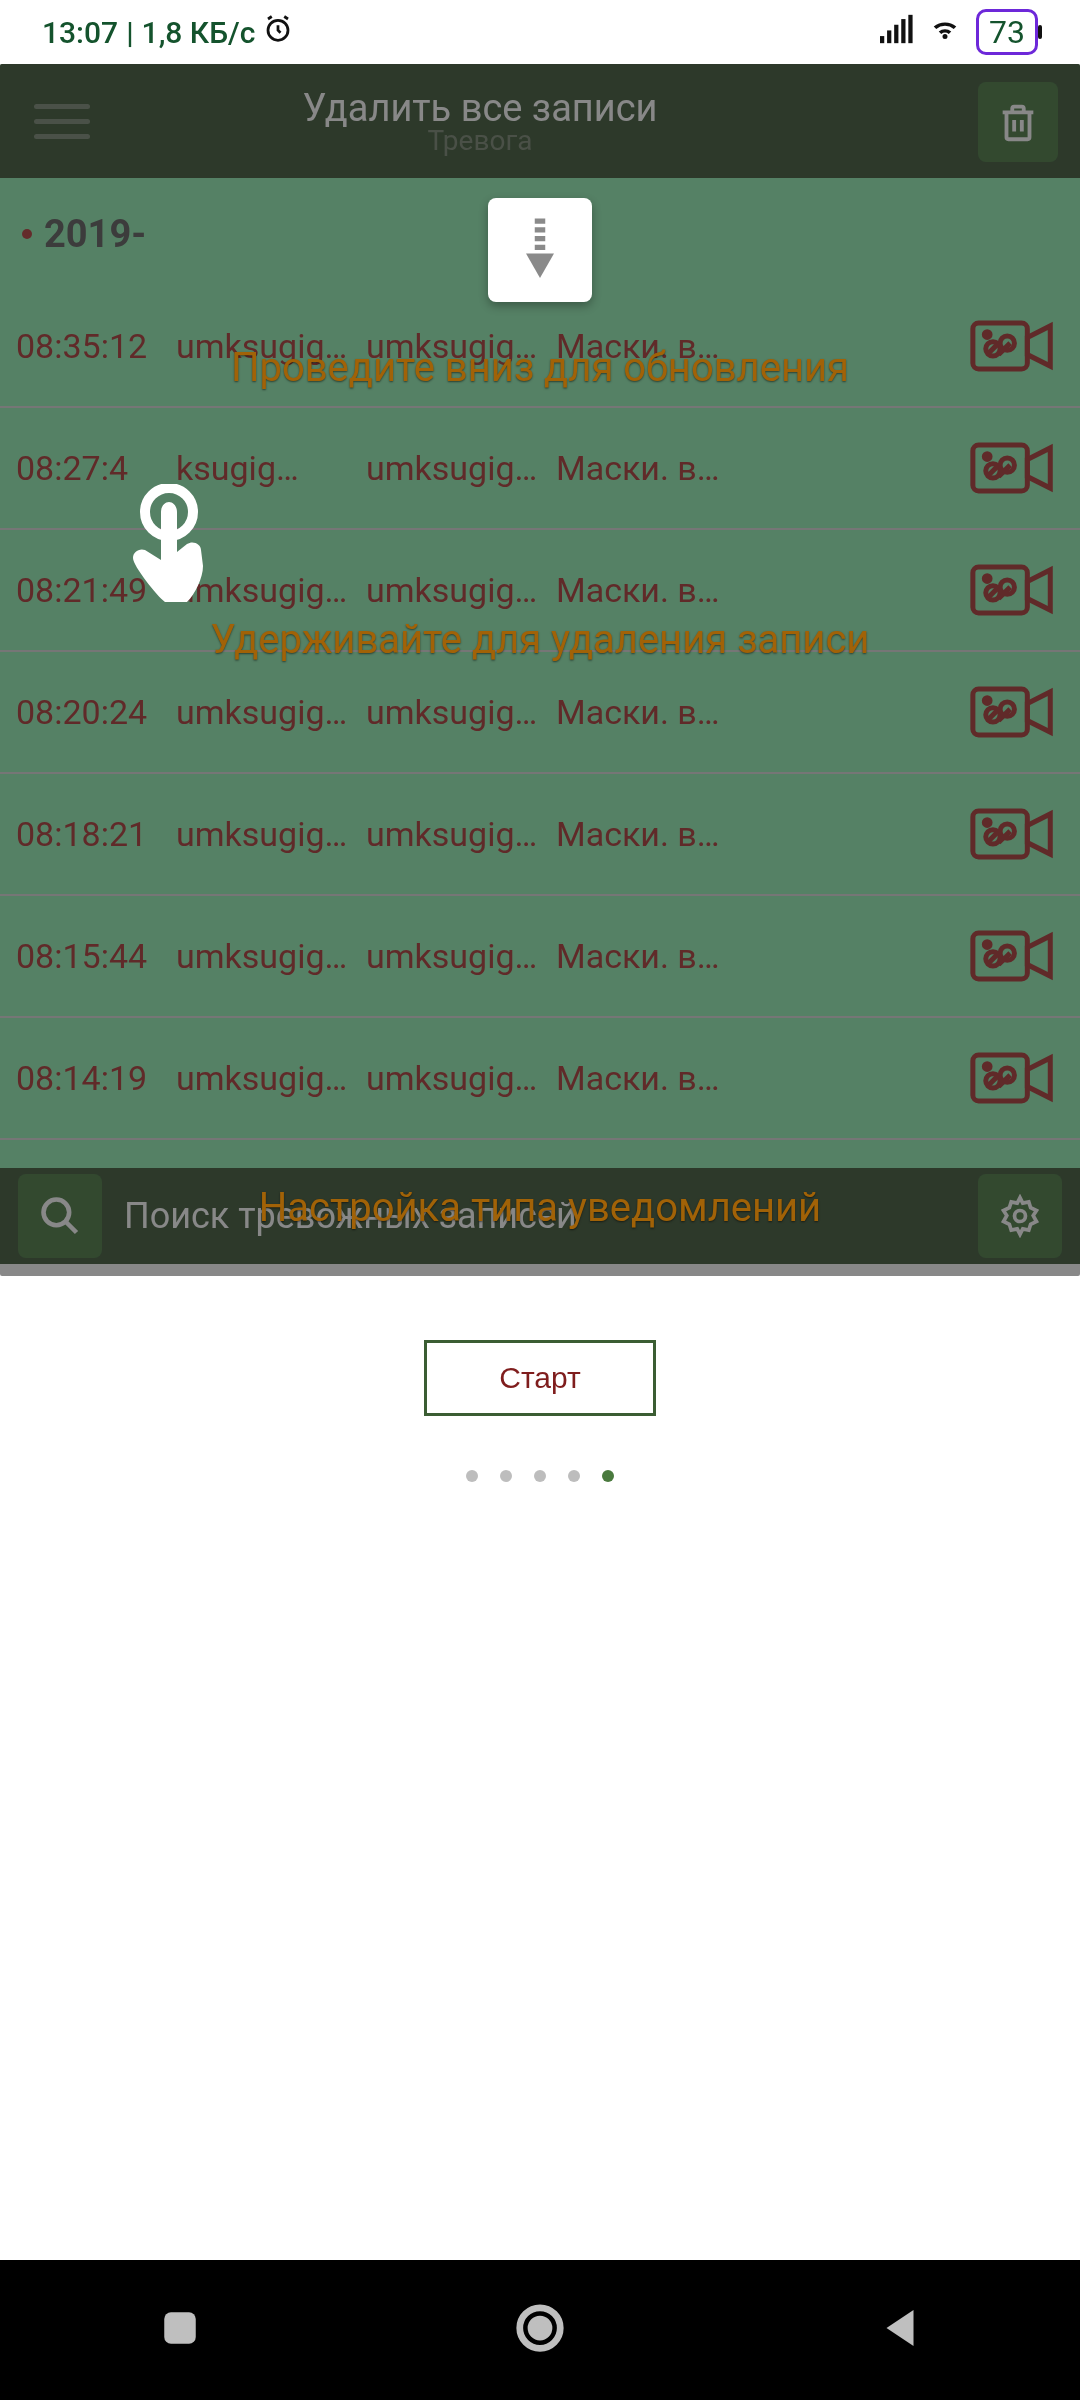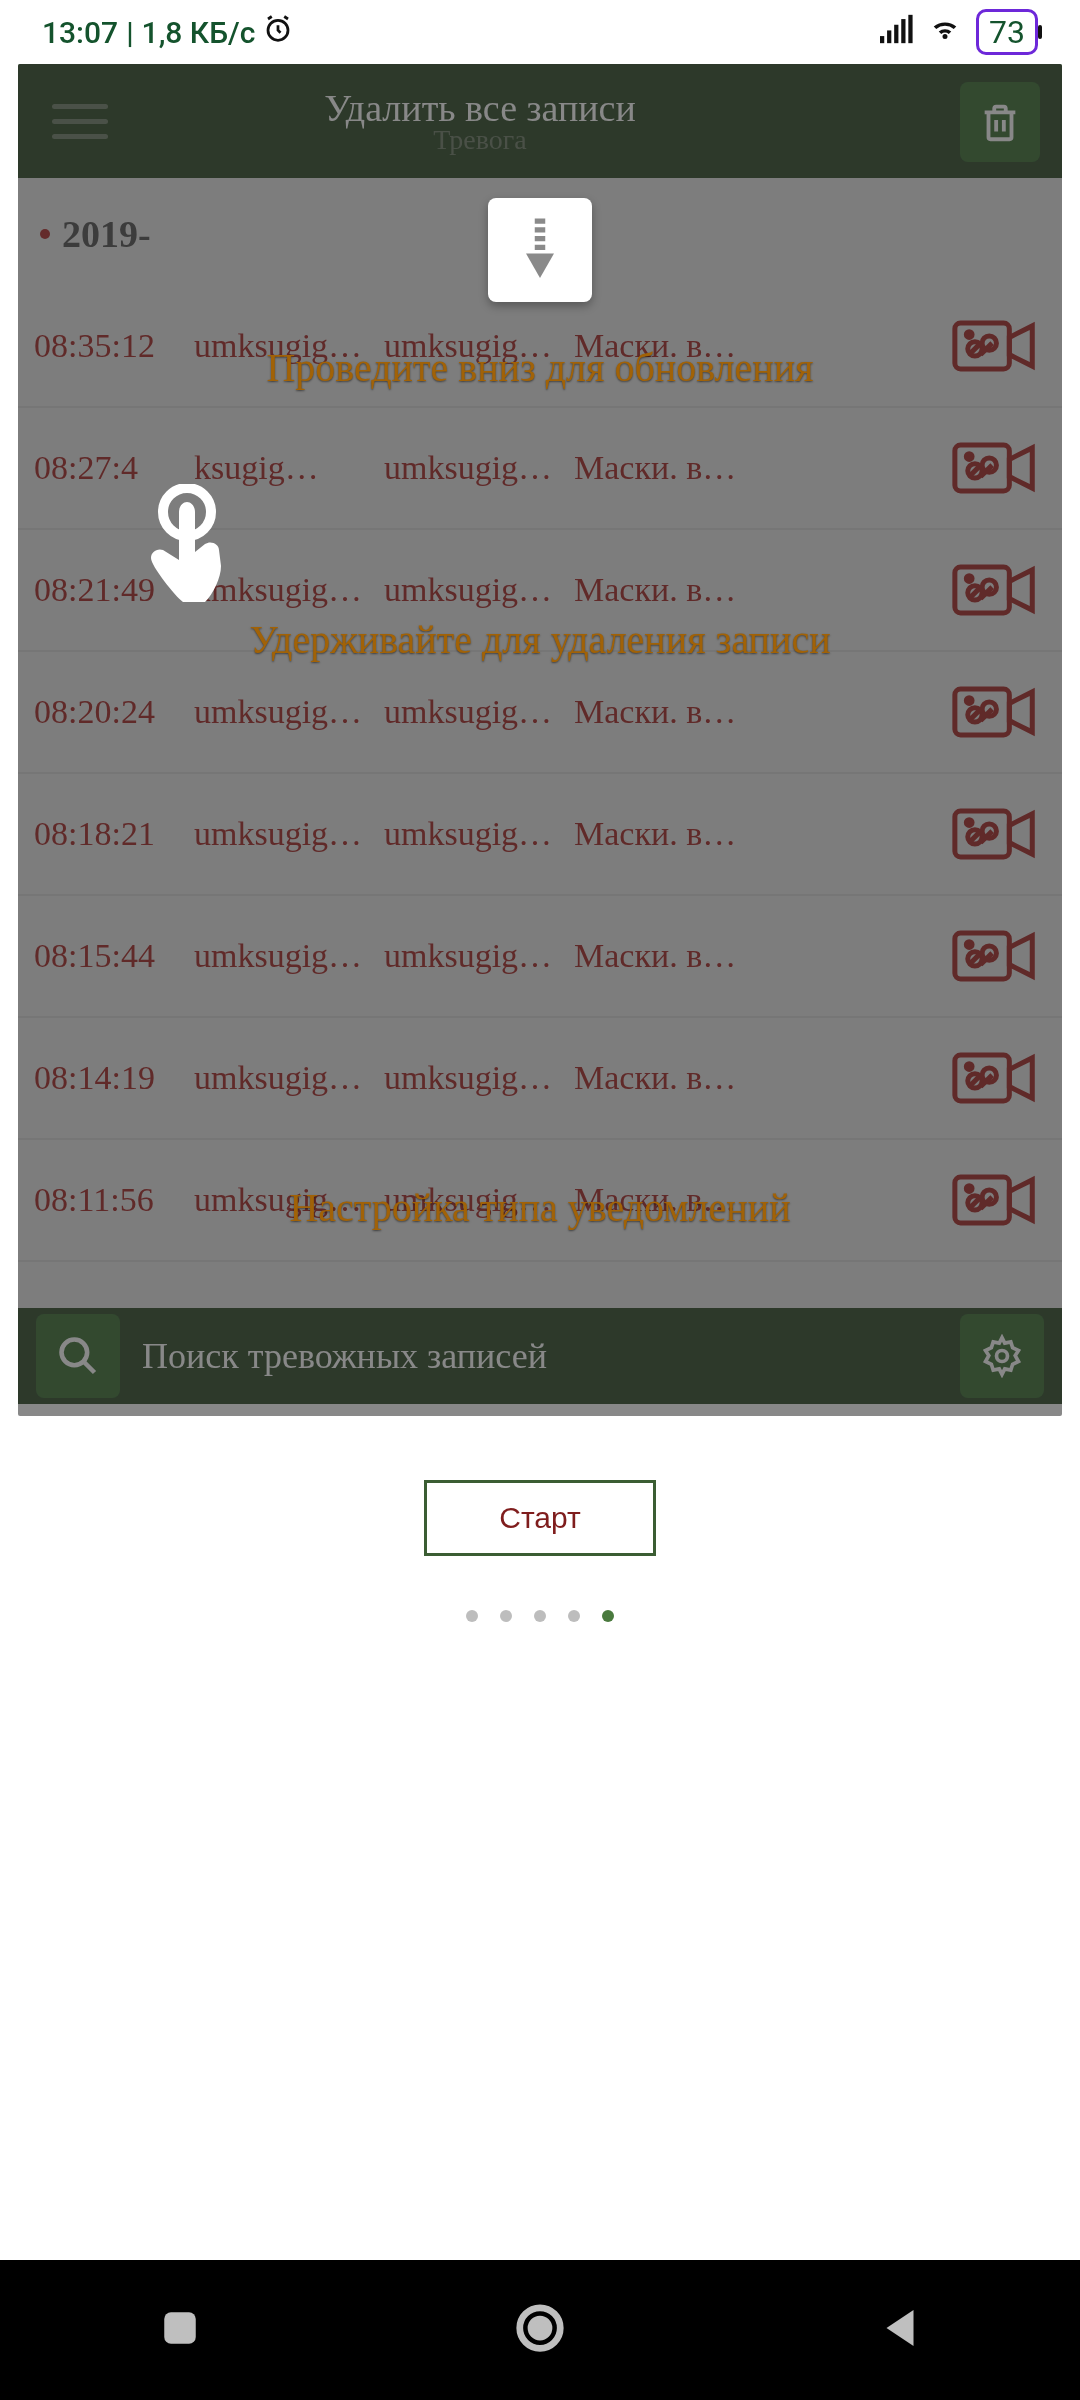--- a/index.html
+++ b/index.html
@@ -6,34 +6,34 @@
   html, body { width: 1080px; height: 2400px; font-family: -apple-system, Roboto, "Helvetica Neue", Arial, sans-serif; background: #fff; overflow: hidden; }
 
   
   .statusbar { height: 64px; display: flex; align-items: center; justify-content: space-between; padding: 0 42px; font-size: 30px; color: #14532d; }
   .statusbar .left { display: flex; align-items: center; gap: 8px; font-weight: 500; }
   .statusbar .right { display: flex; align-items: center; gap: 14px; }
   .batt { border: 3px solid #6d28d9; border-radius: 10px; padding: 1px 10px; font-size: 32px; position: relative; }
   .batt::after { content:""; position:absolute; right:-7px; top:50%; transform:translateY(-50%); width:4px; height:14px; background:#111; border-radius:2px;}
 
   
-  .app-area { position: relative; margin: 0 18px; height: 1352px; overflow: hidden; border-radius: 2px; font-family: Liberation Serif, serif;}
+  .app-area { position: relative; margin: 0 0; height: 1212px; overflow: hidden; border-radius: 2px;}
 
   .topbar { height: 114px; background: #264420; display: flex; align-items: center; padding: 0 26px 0 20px; gap: 24px; position: relative; z-index: 2; }
   .menu-btn { width: 84px; height: 84px; display: flex; flex-direction: column; justify-content: center; gap: 10px; padding: 14px; }
   .menu-btn span { height: 5px; background: #6d7d66; border-radius: 3px; }
 
   .title-stack { position: absolute; left: 0; right: 120px; top: 0; height: 114px; display: flex; flex-direction: column; align-items: center; justify-content: center; pointer-events: none; }
   .title-del { color: #fff; font-size: 38px; font-weight: 400; }
   .title-alarm { color: #6c7b65; font-size: 28px; font-weight: 400; margin-top:-6px;}
 
   .trash-btn { position: absolute; right: 22px; top: 18px; width: 80px; height: 80px; background: #35692d; border-radius: 8px; display:flex; align-items:center; justify-content:center;}
   .trash-btn svg { width: 46px; height: 46px; }
 
-  .list { position: absolute; top: 114px; left: 0; right: 0; bottom: 96px; background: #e5e5e5; z-index: 1; }
+  .list { position: absolute; top: 114px; left: 0; right: 0; bottom: 96px; background: #86efac; z-index: 1; }
   .date-head { padding: 34px 0 30px 22px; font-size: 38px; font-weight: 700; color: #4a4a4a; display:flex; align-items:center; gap:12px;}
   .date-head::before{content:""; width:10px; height:10px; background:#a22; border-radius:50%;}
   .row { height: 122px; display: flex; align-items: center; padding: 0 12px 0 16px; border-bottom: 2px solid #d3d3d3; font-size: 34px; color: #a1201e; }
   .row .time { width: 160px; }
   .row .c1, .row .c2 { width: 190px; white-space: nowrap; overflow: hidden; text-overflow: ellipsis; }
   .row .c3 { flex: 1; white-space: nowrap; overflow: hidden; text-overflow: ellipsis; }
   .row .cam { width: 110px; display:flex; justify-content:center;}
   .row .cam svg { width: 86px; height: 60px; }
 
   .bottombar { position: absolute; bottom: 12px; left: 0; right: 0; height: 96px; background: #264420; display: flex; align-items: center; padding: 0 18px; gap: 22px; z-index: 2;}

